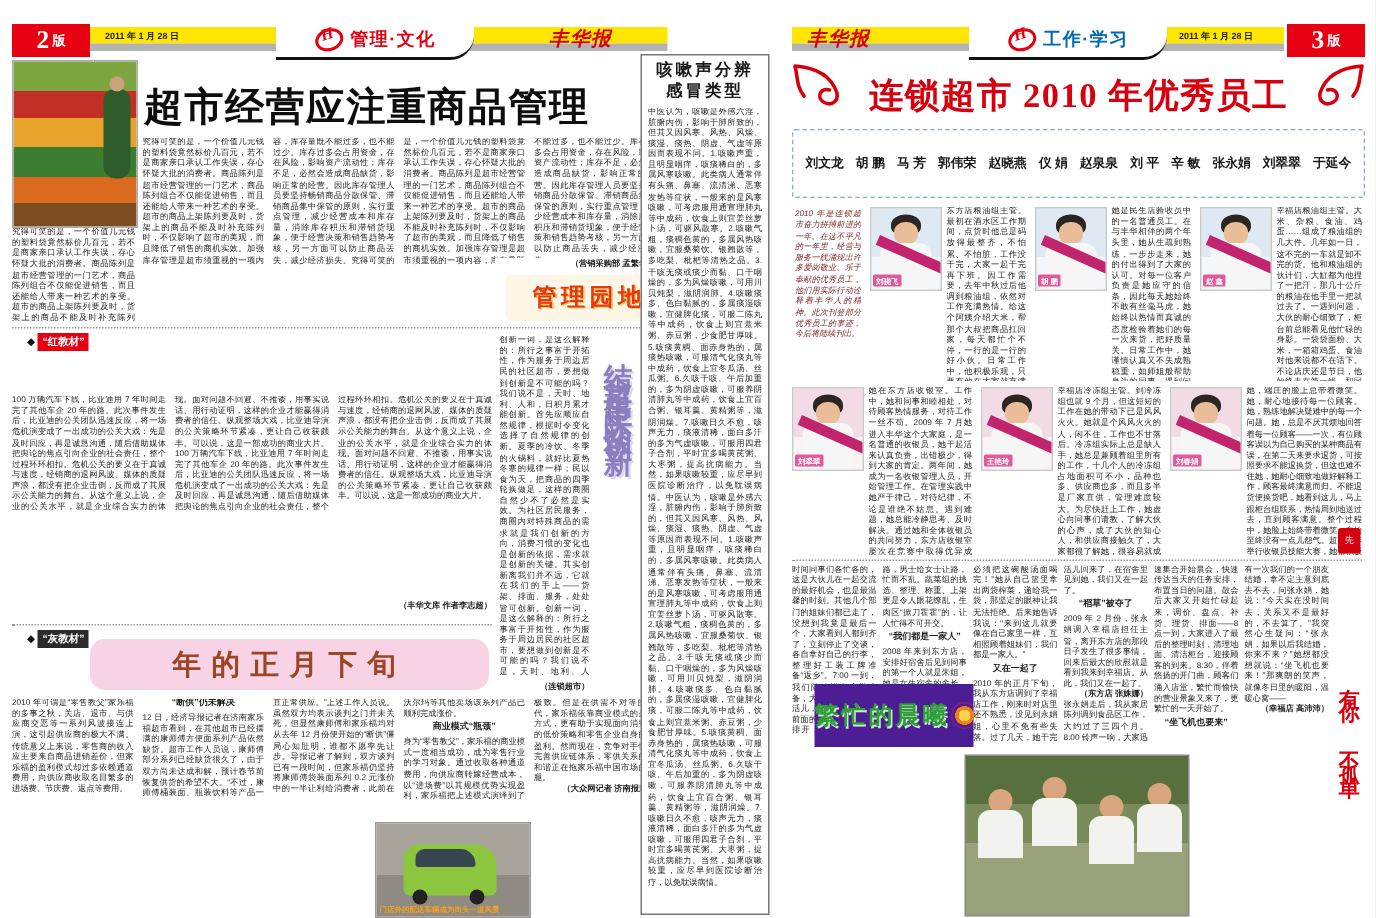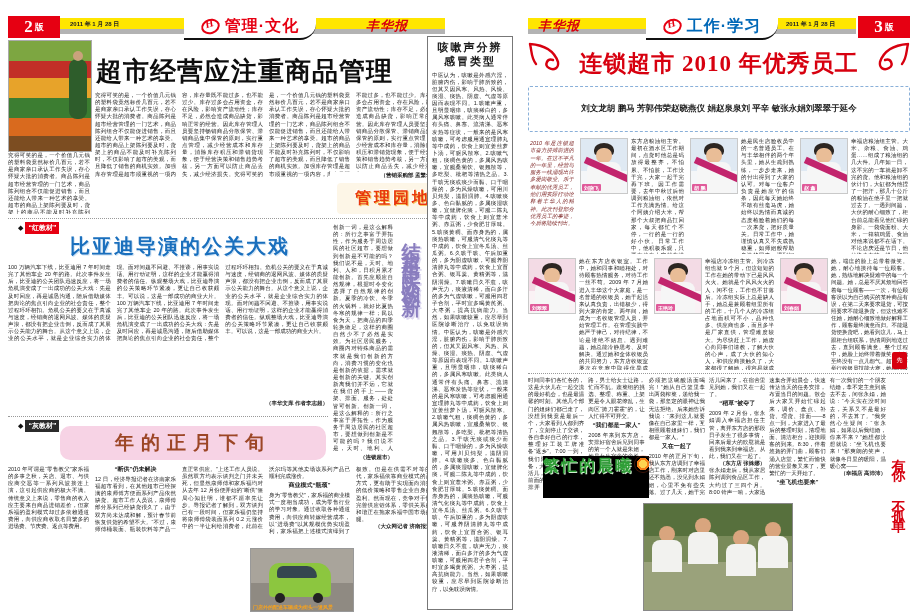--- a/index.html
+++ b/index.html
@@ -10,21 +10,21 @@
   .hdr{height:26px;}
   .pgbox{position:absolute;top:2px;width:52px;height:22px;background:#e60012;color:#fff;
          display:flex;align-items:center;justify-content:center;gap:2px;}
   .pgbox .num{font-size:17px;font-weight:bold;font-family:"Liberation Serif",serif;}
   .pgbox .ban{font-size:9px;font-weight:bold;}
   .ybar{position:absolute;top:4px;height:11px;background:#ffe600;}
   .gbar{position:absolute;top:15px;height:5px;background:#b3b3b3;}
   .hdate{position:absolute;top:6px;font-size:6px;font-weight:bold;color:#222;white-space:nowrap;}
   .tab{position:absolute;top:0;width:132px;height:24px;background:#fff;border-bottom:2.5px solid #111;
        border-radius:0 0 16px 0;display:flex;align-items:center;justify-content:center;gap:5px;}
-  .tab .sec{font-size:16px;font-weight:bold;letter-spacing:1px;}
+  .tab .sec{font-size:12px;font-weight:bold;letter-spacing:1px;}
   .logo{width:15px;height:11px;border:2px solid #e60012;border-radius:50%;transform:rotate(-18deg);position:relative;flex:none;}
   .logo b{position:absolute;left:3px;top:-4px;color:#e60012;font-style:italic;font-size:11px;font-family:"Liberation Serif",serif;}
   .masthead{position:absolute;top:3px;font-size:13px;font-weight:bold;font-style:italic;color:#d7000f;
             font-family:"Liberation Serif","DejaVu Serif",serif;letter-spacing:1px;white-space:nowrap;}
   
   .bt{font-size:5.5px;line-height:1.3;text-align:justify;overflow:hidden;color:#1c1c1c;}
   .cols3{column-count:3;column-gap:6px;}
   .cols4{column-count:4;column-gap:6px;}
   .cols5{column-count:5;column-gap:6px;}
   .cols6{column-count:6;column-gap:4px;}
@@ -73,21 +73,21 @@
   .portrait{float:left;width:46px;height:54px;margin:0 3px 2px 0;position:relative;border:1px solid #c9c9c9;overflow:hidden;}
   .p-blue{background:linear-gradient(180deg,#dfe9f3 0 60%,#f4f6f8 60%);}
   .p-pink{background:linear-gradient(180deg,#f3dbe5 0 60%,#faf2f5 60%);}
   .hair{position:absolute;left:13px;top:4px;width:20px;height:14px;background:#2c2622;border-radius:50% 50% 40% 40%;}
   .face{position:absolute;left:15px;top:9px;width:16px;height:15px;background:#e9bd97;border-radius:46%;}
   .shirt{position:absolute;left:6px;top:23px;width:34px;height:31px;background:#f6f6f6;border-radius:8px 8px 0 0;}
   .sash{position:absolute;left:2px;top:28px;width:52px;height:7px;background:#c2256d;transform:rotate(24deg);}
   .pname{position:absolute;left:1px;bottom:2px;background:#e05a9a;color:#fff;font-size:5px;font-weight:bold;
          padding:0.5px 2px;border-radius:1px;font-style:normal;}
   .stamp{background:#d7000f;border-radius:2px;color:#fff;font-size:6px;display:flex;align-items:center;justify-content:center;}
-  .art-green{display:flex;gap:2px;background:#000000;}
+  .art-green{display:flex;align-items:center;gap:2px;background:#4c1d95;}
   .art-green span{font-size:16px;font-weight:bold;color:#2e9e36;letter-spacing:2px;
                   font-family:"Liberation Serif",serif;text-shadow:1px 1px 0 #cdeccd;white-space:nowrap;}
   .sun{width:16px;height:16px;border-radius:50%;flex:none;
        background:radial-gradient(circle at 50% 50%,#ffd54f 0 34%,#f57f17 35% 55%,rgba(244,81,30,.0) 56%);
        box-shadow:0 0 0 1px rgba(244,81,30,.25);}
   .vbanner{writing-mode:vertical-rl;text-orientation:upright;font-size:14px;font-weight:bold;color:#d7000f;
            letter-spacing:9px;font-family:"Liberation Serif","DejaVu Serif",serif;text-align:center;}
   .photo-group{background:linear-gradient(180deg,#57703d 0 30%,#7a8b5a 30% 55%,#9aa27b 55%);border:1px solid #888;overflow:hidden;}
   .guy{position:absolute;}
   .guy .gh{width:16px;height:16px;background:#d9a57e;border-radius:50%;margin:0 auto;}
@@ -129,21 +129,20 @@
   <div class="abs glyd" style="left:337px;top:183px;width:112px;height:31px;">
     <span>管理园地</span>
   </div>
 
   <div class="abs dotline" style="left:8px;top:218px;width:429px;"></div>
 
   <div class="abs tag" style="left:18px;top:222px;">
     <span class="dia">◆</span>
     <span class="bx bx-red">“<i style="font-style:normal">红教材</i>”</span>
   </div>
-  <div class="abs byd-hl" style="left:30px;top:233px;width:300px;">比亚迪导演的公关大戏</div>
   <div class="abs bt cols3" style="left:8px;top:264px;width:320px;height:134px;">100 万辆汽车下线，比亚迪用 7 年时间走完了其他车企 20 年的路。此次事件发生后，比亚迪的公关团队迅速反应，将一场危机演变成了一出成功的公关大戏：先是及时回应，再是诚恳沟通，随后借助媒体把舆论的焦点引向企业的社会责任，整个过程环环相扣。危机公关的要义在于真诚与速度，经销商的退网风波、媒体的质疑声浪，都没有把企业击倒，反而成了其展示公关能力的舞台。从这个意义上说，企业的公关水平，就是企业综合实力的体现。面对问题不回避、不推诿，用事实说话、用行动证明，这样的企业才能赢得消费者的信任。纵观整场大戏，比亚迪导演的公关策略环节紧凑，更让自己收获颇丰。可以说，这是一部成功的商业大片。100 万辆汽车下线，比亚迪用 7 年时间走完了其他车企 20 年的路。此次事件发生后，比亚迪的公关团队迅速反应，将一场危机演变成了一出成功的公关大戏：先是及时回应，再是诚恳沟通，随后借助媒体把舆论的焦点引向企业的社会责任，整个过程环环相扣。危机公关的要义在于真诚与速度，经销商的退网风波、媒体的质疑声浪，都没有把企业击倒，反而成了其展示公关能力的舞台。从这个意义上说，企业的公关水平，就是企业综合实力的体现。面对问题不回避、不推诿，用事实说话、用行动证明，这样的企业才能赢得消费者的信任。纵观整场大戏，比亚迪导演的公关策略环节紧凑，更让自己收获颇丰。可以说，这是一部成功的商业大片。</div>
   <div class="abs by" style="left:190px;top:400px;width:138px;background:#fff;">（丰华文库 作者李志超）</div>
 
   <div class="abs bt" style="left:333px;top:224px;width:60px;height:228px;">创新一词，是这么解释的：所行之事富于开拓性，作为服务于周边居民的社区超市，要想做到创新是不可能的吗？我们说不是，天时、地利、人和，日积月累才能创新。首先应顺应自然规律，根据时令变化选择了自然规律的创新。夏季的冷饮、冬季的火锅料，就好比夏热冬寒的规律一样；民以食为天，把商品的四季轮换做足，这样的商圈自然少不了必然是实效。为社区居民服务，商圈内对特殊商品的需求就是我们创新的方向，消费习惯的变化也是创新的依据，需求就是创新的关键。其实创新离我们并不远，它就在我们的手上——货架、排面、服务，处处皆可创新。创新一词，是这么解释的：所行之事富于开拓性，作为服务于周边居民的社区超市，要想做到创新是不可能的吗？我们说不是，天时、地利、人和，日积月累才能创新。首先应顺应自然规律，根据时令变化选择了自然规律的创新。夏季的冷饮、冬季的火锅料，就好比夏热冬寒的规律一样；民以食为天，把商品的四季轮换做足，这样的商圈自然少不了必然是实效。为社区居民服务，商圈内对特殊商品的需求就是我们创新的方向，消费习惯的变化也是创新的依据，需求就是创新的关键。其实创新离我们并不远，它就在我们的手上——货架、排面、服务，处处皆可创新。</div>
   <div class="abs by" style="left:333px;top:454px;width:60px;background:#fff;">（连锁超市）</div>
   <div class="abs vtitle" style="left:398px;top:226px;height:236px;">结合超市实际谈创新</div>
 
   <div class="abs dotline" style="left:8px;top:416px;width:320px;"></div>
 
   <div class="abs tag" style="left:18px;top:420px;">
@@ -201,21 +200,21 @@
         <path d="M2 2 C16 3 26 8 30 20 C31 26 26 29 21 26 C16 23 19 16 25 18 M2 2 C4 10 3 16 8 22" fill="none" stroke="#d7000f" stroke-width="2.4" stroke-linecap="round"></path>
       </svg>
   </div>
   <div class="abs orn" style="left:876px;top:42px;transform:scaleX(-1);">
     <svg width="34" height="30" viewBox="0 0 34 30">
         <path d="M2 2 C16 3 26 8 30 20 C31 26 26 29 21 26 C16 23 19 16 25 18 M2 2 C4 10 3 16 8 22" fill="none" stroke="#d7000f" stroke-width="2.4" stroke-linecap="round"></path>
       </svg>
   </div>
   <div class="abs r-hl" style="left:560px;top:48px;width:318px;">连锁超市 2010 年优秀员工</div>
 
-  <div class="abs names" style="left:528px;top:86px;width:364px;height:38px;align-items:center;">
+  <div class="abs names" style="left:528px;top:86px;width:364px;height:38px;">
     <div class="nrow">
         <b>刘文龙</b>
         <b>胡 鹏</b>
         <b>马 芳</b>
         <b>郭伟荣</b>
         <b>赵晓燕</b>
         <b>仪 娟</b>
         <b>赵泉泉</b>
         <b>刘 平</b>
         <b>辛 敏</b>

